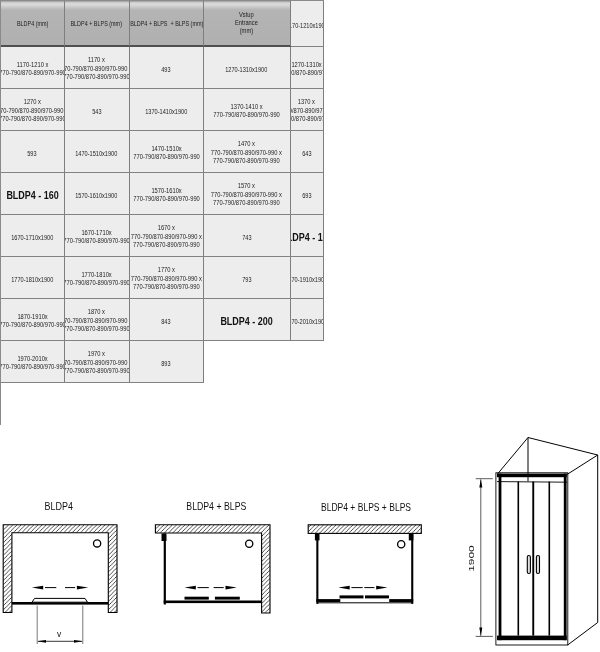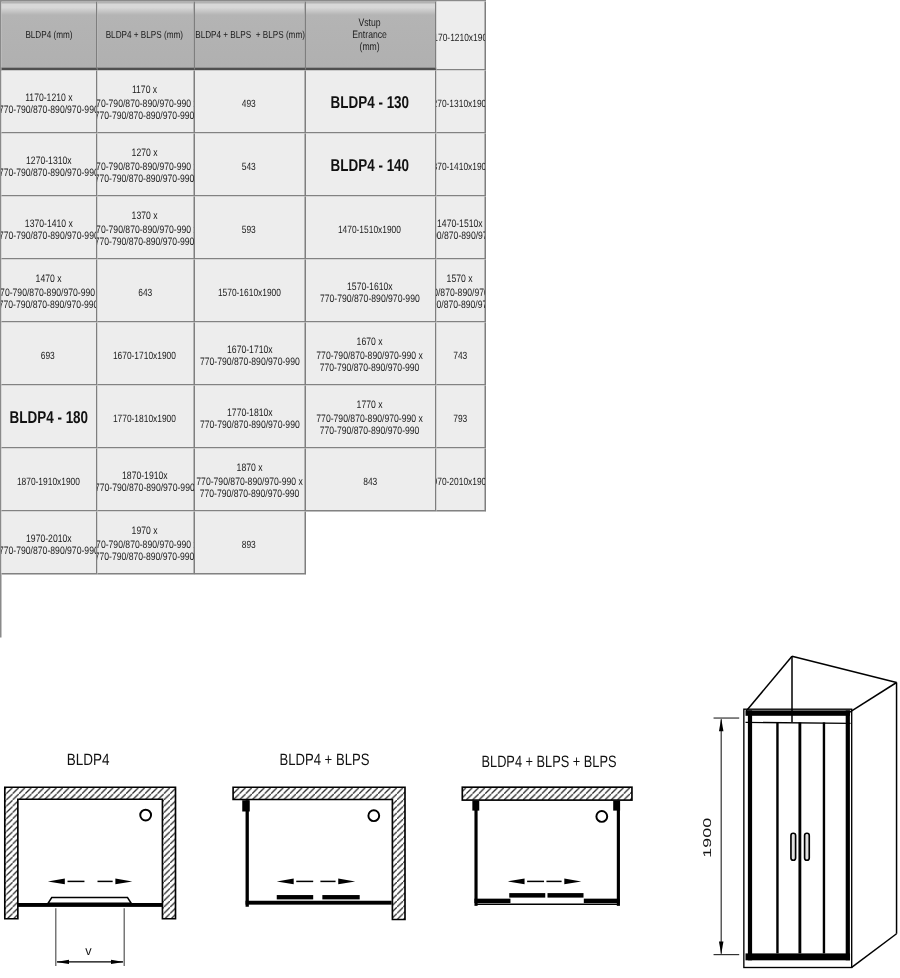--- a/index.html
+++ b/index.html
@@ -40,39 +40,33 @@
         <div class="c l2">1170-1210 x<br>770-790/870-890/970-990</div>
       </div>
 <div class="cell">
         <div class="c l3">1170 x<br>770-790/870-890/970-990 x<br>770-790/870-890/970-990</div>
       </div>
 <div class="cell">
         <span class="c">493</span>
       </div>
 
 <div class="cell">
-        <span class="typ">BLDP4 - 130</span>
-      </div>
-<div class="cell">
         <span class="c">1270-1310x1900</span>
       </div>
 <div class="cell">
         <div class="c l2">1270-1310x<br>770-790/870-890/970-990</div>
       </div>
 <div class="cell">
         <div class="c l3">1270 x<br>770-790/870-890/970-990 x<br>770-790/870-890/970-990</div>
       </div>
 <div class="cell">
         <span class="c">543</span>
       </div>
 
 <div class="cell">
-        <span class="typ">BLDP4 - 140</span>
-      </div>
-<div class="cell">
         <span class="c">1370-1410x1900</span>
       </div>
 <div class="cell">
         <div class="c l2">1370-1410 x<br>770-790/870-890/970-990</div>
       </div>
 <div class="cell">
         <div class="c l3">1370 x<br>770-790/870-890/970-990 x<br>770-790/870-890/970-990</div>
       </div>
 <div class="cell">
         <span class="c">593</span>
@@ -85,20 +79,23 @@
         <div class="c l2">1470-1510x<br>770-790/870-890/970-990</div>
       </div>
 <div class="cell">
         <div class="c l3">1470 x<br>770-790/870-890/970-990 x<br>770-790/870-890/970-990</div>
       </div>
 <div class="cell">
         <span class="c">643</span>
       </div>
 
 <div class="cell">
+        <span class="typ">BLDP4 - 160</span>
+      </div>
+<div class="cell">
         <span class="c">1570-1610x1900</span>
       </div>
 <div class="cell">
         <div class="c l2">1570-1610x<br>770-790/870-890/970-990</div>
       </div>
 <div class="cell">
         <div class="c l3">1570 x<br>770-790/870-890/970-990 x<br>770-790/870-890/970-990</div>
       </div>
 <div class="cell">
         <span class="c">693</span>
@@ -139,20 +136,23 @@
 <div class="cell">
         <div class="c l2">1870-1910x<br>770-790/870-890/970-990</div>
       </div>
 <div class="cell">
         <div class="c l3">1870 x<br>770-790/870-890/970-990 x<br>770-790/870-890/970-990</div>
       </div>
 <div class="cell">
         <span class="c">843</span>
       </div>
 
+<div class="cell">
+        <span class="typ">BLDP4 - 200</span>
+      </div>
 <div class="cell">
         <span class="c">1970-2010x1900</span>
       </div>
 <div class="cell">
         <div class="c l2">1970-2010x<br>770-790/870-890/970-990</div>
       </div>
 <div class="cell">
         <div class="c l3">1970 x<br>770-790/870-890/970-990 x<br>770-790/870-890/970-990</div>
       </div>
 <div class="cell">

